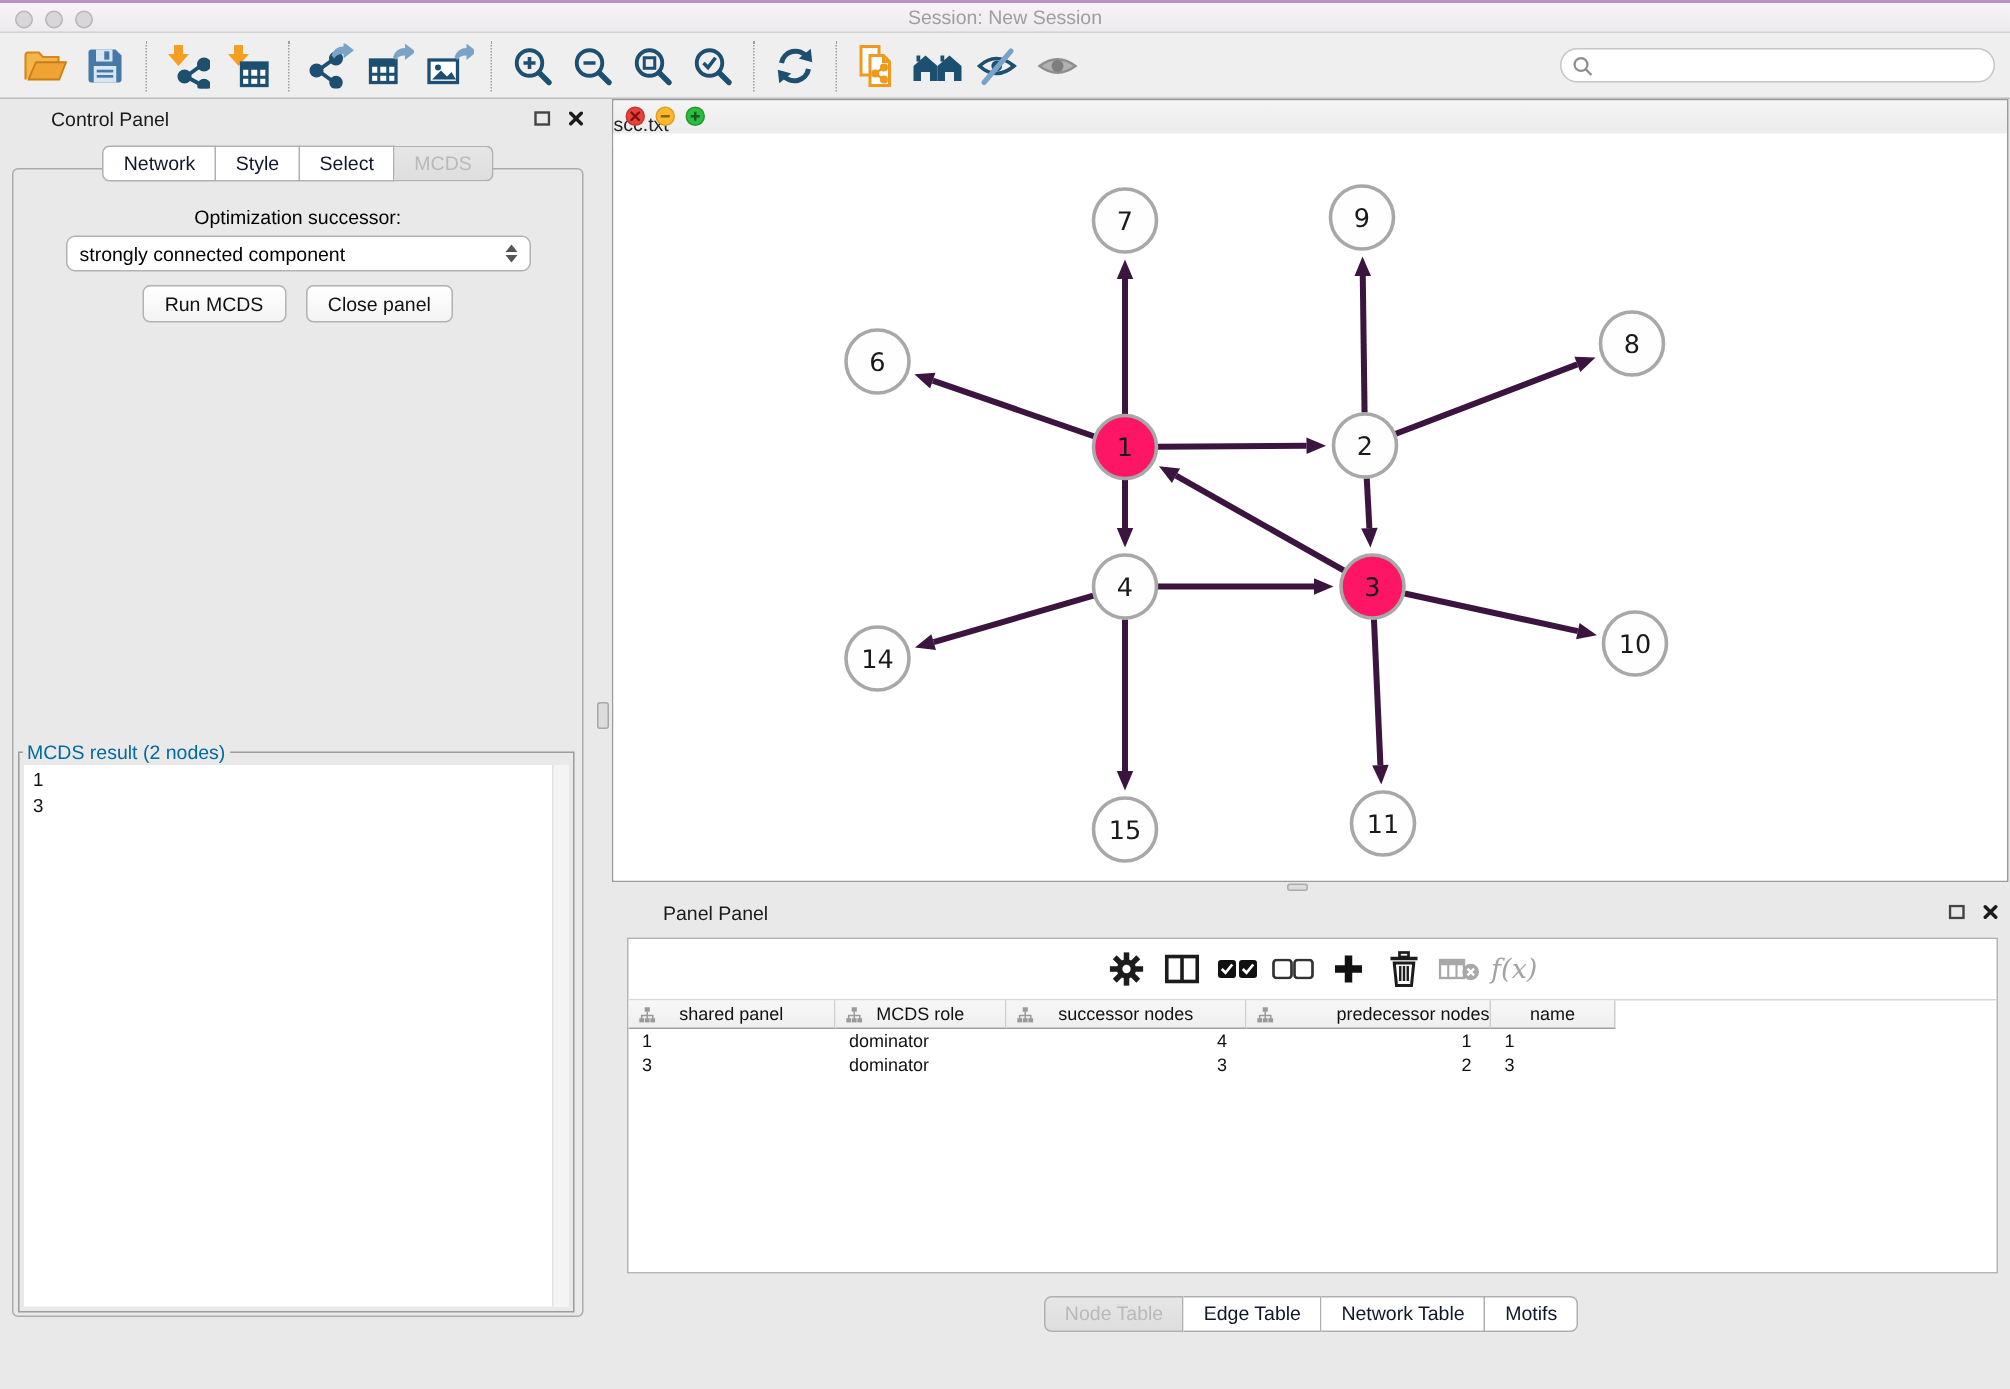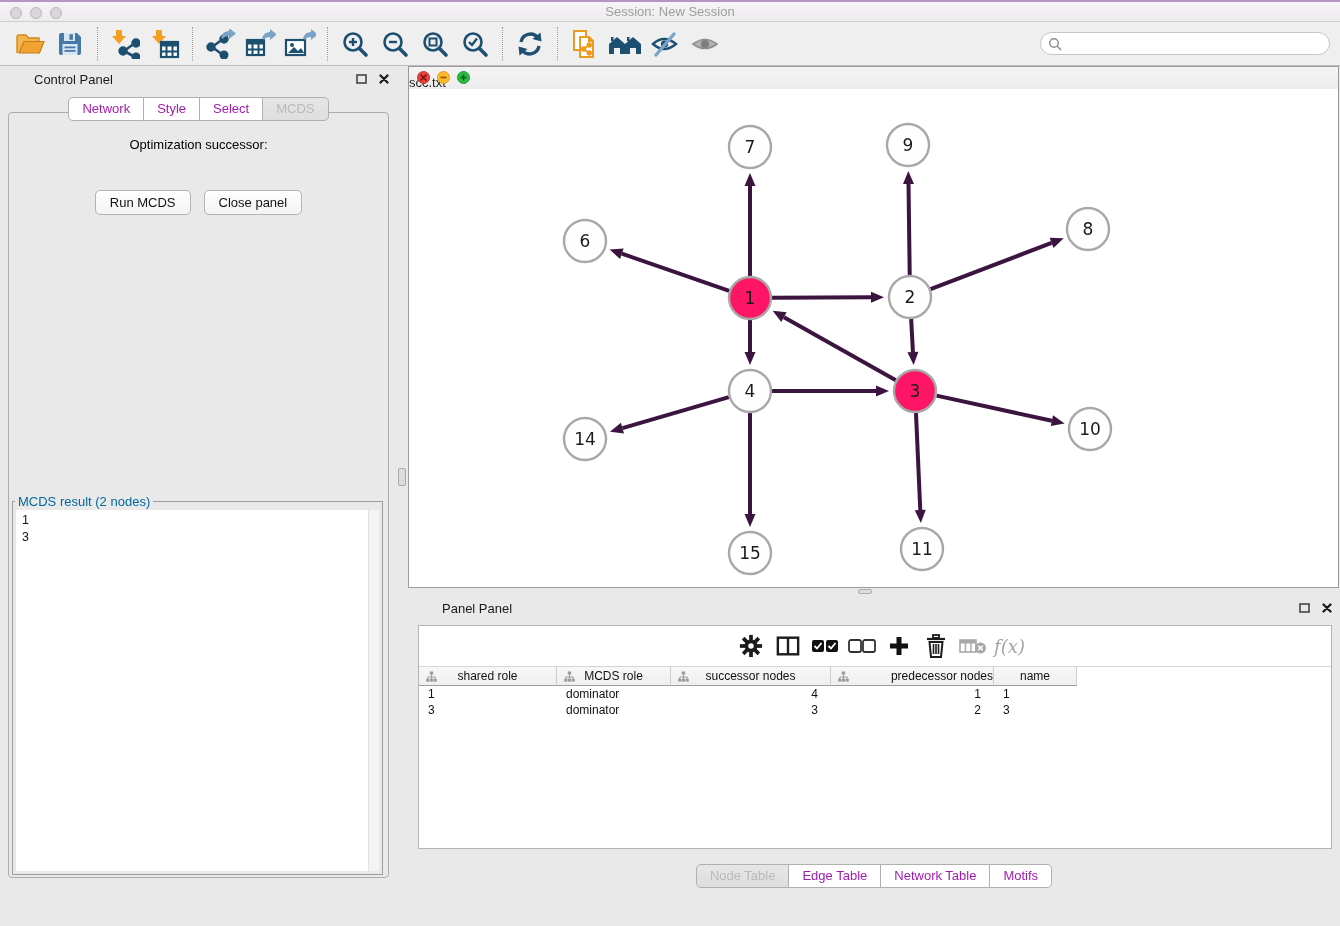--- a/index.html
+++ b/index.html
@@ -28,21 +28,21 @@
   #main { position:absolute; top:66px; left:0; right:0; height:827px; }
 
   
   #control-panel { position:absolute; left:0; top:0; width:397px; height:827px; background:#e9e9e9; }
   .panel-head { position:absolute; top:0; left:0; right:0; height:26px; display:flex; align-items:center; padding:0 6px;margin-left:28px; }
   .panel-head .ptitle { font-size:13px; color:#1a1a1a; }
   .panel-btns { margin-left:auto; display:flex; gap:9px; align-items:center; }
   .float-btn, .close-btn { width:14px; height:14px; display:flex; align-items:center; justify-content:center; }
 
   .seg-tabs { display:flex; justify-content:center; position:relative; z-index:3; }
-  .seg-tab { font-size:13px; padding:3px 13px 4px; background:#fff; border:1px solid #b0b0b0; border-left:none; color:#a21caf; }
+  .seg-tab { font-size:13px; padding:3px 13px 4px; background:#fff; border:1px solid #b0b0b0; border-left:none; color:#0f172a; }
   .seg-tab:first-child { border-left:1px solid #b0b0b0; border-radius:5px 0 0 5px; }
   .seg-tab:last-child { border-radius:0 5px 5px 0; }
   .seg-tab.selected { background:linear-gradient(#e6e6e6,#dedede); color:#b9b9b9; }
   #cp-tabs { position:absolute; top:31px; left:0; right:0; }
 
   #cp-pane { position:absolute; top:46px; left:8px; right:8px; height:766px;
     border:1px solid #acacac; border-radius:4px; background:#e9e9e9; z-index:1; }
 
   #opt-label { position:absolute; top:71px; left:0; right:0; text-align:center; font-size:13px; z-index:2; }
   #criterion-select { position:absolute; top:91px; left:44px; width:310px; height:24px; background:#fff;
@@ -323,20 +323,27 @@
         <span class="seg-tab">Network</span>
         <span class="seg-tab">Style</span>
         <span class="seg-tab">Select</span>
         <span class="seg-tab selected">MCDS</span>
       </div>
 
       <div id="cp-pane"></div>
 
       <div id="opt-label">Optimization successor:</div>
 
+      <div id="criterion-select">
+        <span>strongly connected component</span>
+        <span class="combo-arrows">
+            <i class="up"></i>
+            <i class="down"></i>
+          </span>
+      </div>
 
       <div id="cp-buttons">
         <button class="mac-btn">Run MCDS</button>
         <button class="mac-btn">Close panel</button>
       </div>
 
       <fieldset id="mcds-fieldset">
         <legend>MCDS result (2 nodes)</legend>
         <div id="mcds-result-area">
           <div class="result-text">
@@ -523,21 +530,21 @@
           <div id="grid">
             <div class="hrow" id="table-header-row">
                 <div class="hcell" style="width: 138px;">
                   <svg class="hicon" width="11" height="11" viewBox="0 0 11 11">
                     <rect x="3.8" y="0.5" width="3.4" height="3" fill="#9a9a9a"></rect>
                     <path d="M5.5 3.5 V5.5 M1.8 8 V6 H9.2 V8 M5.5 5.5 V8" stroke="#9a9a9a" stroke-width="1" fill="none"></path>
                     <rect x="0.2" y="7.8" width="3.2" height="2.8" fill="#9a9a9a"></rect>
                     <rect x="3.9" y="7.8" width="3.2" height="2.8" fill="#9a9a9a"></rect>
                     <rect x="7.6" y="7.8" width="3.2" height="2.8" fill="#9a9a9a"></rect>
                   </svg>
-                  <span>shared role</span>
+                  <span>shared panel</span>
                 </div>
                 <div class="hcell" style="width: 114px;">
                   <svg class="hicon" width="11" height="11" viewBox="0 0 11 11">
                     <rect x="3.8" y="0.5" width="3.4" height="3" fill="#9a9a9a"></rect>
                     <path d="M5.5 3.5 V5.5 M1.8 8 V6 H9.2 V8 M5.5 5.5 V8" stroke="#9a9a9a" stroke-width="1" fill="none"></path>
                     <rect x="0.2" y="7.8" width="3.2" height="2.8" fill="#9a9a9a"></rect>
                     <rect x="3.9" y="7.8" width="3.2" height="2.8" fill="#9a9a9a"></rect>
                     <rect x="7.6" y="7.8" width="3.2" height="2.8" fill="#9a9a9a"></rect>
                   </svg>
                   <span>MCDS role</span>

